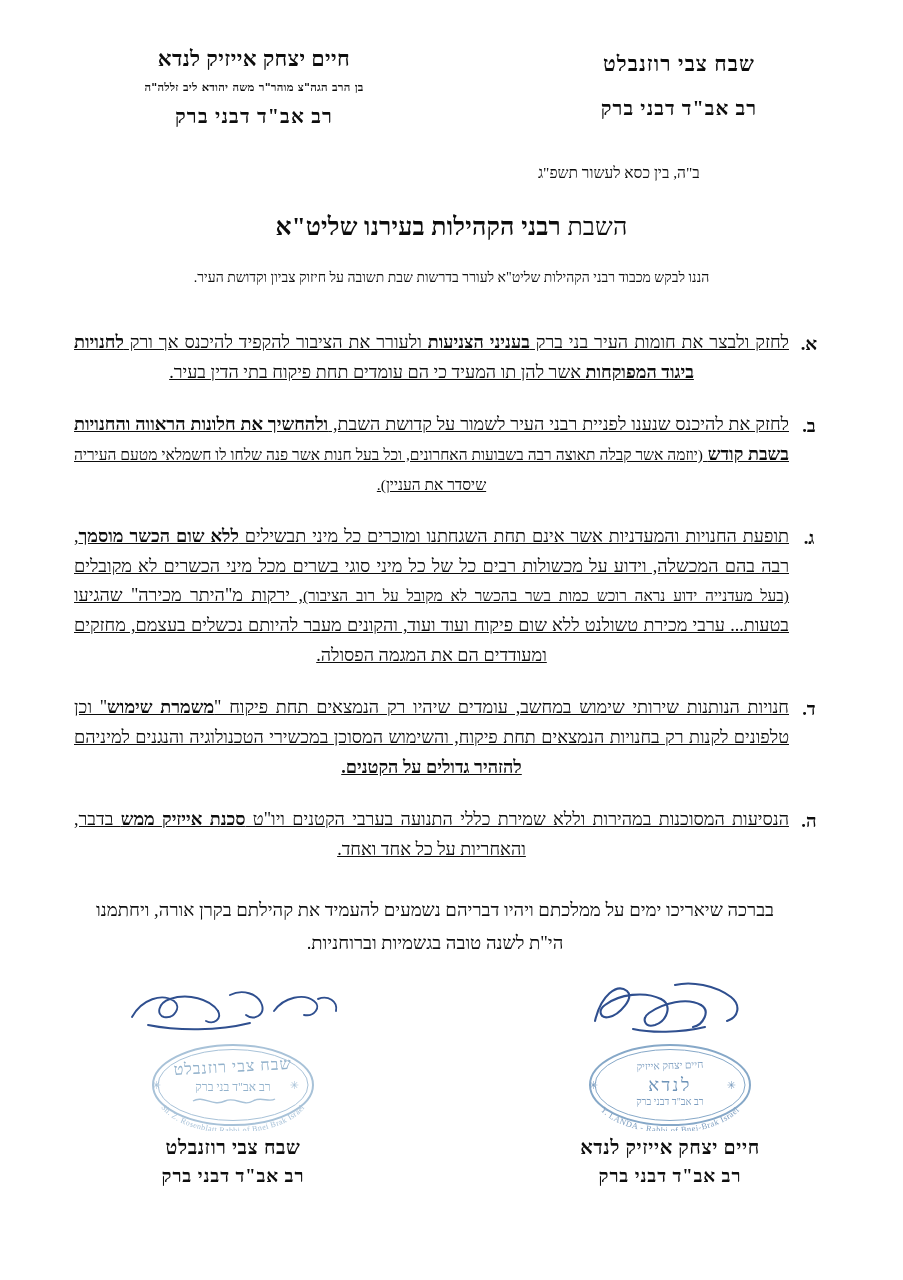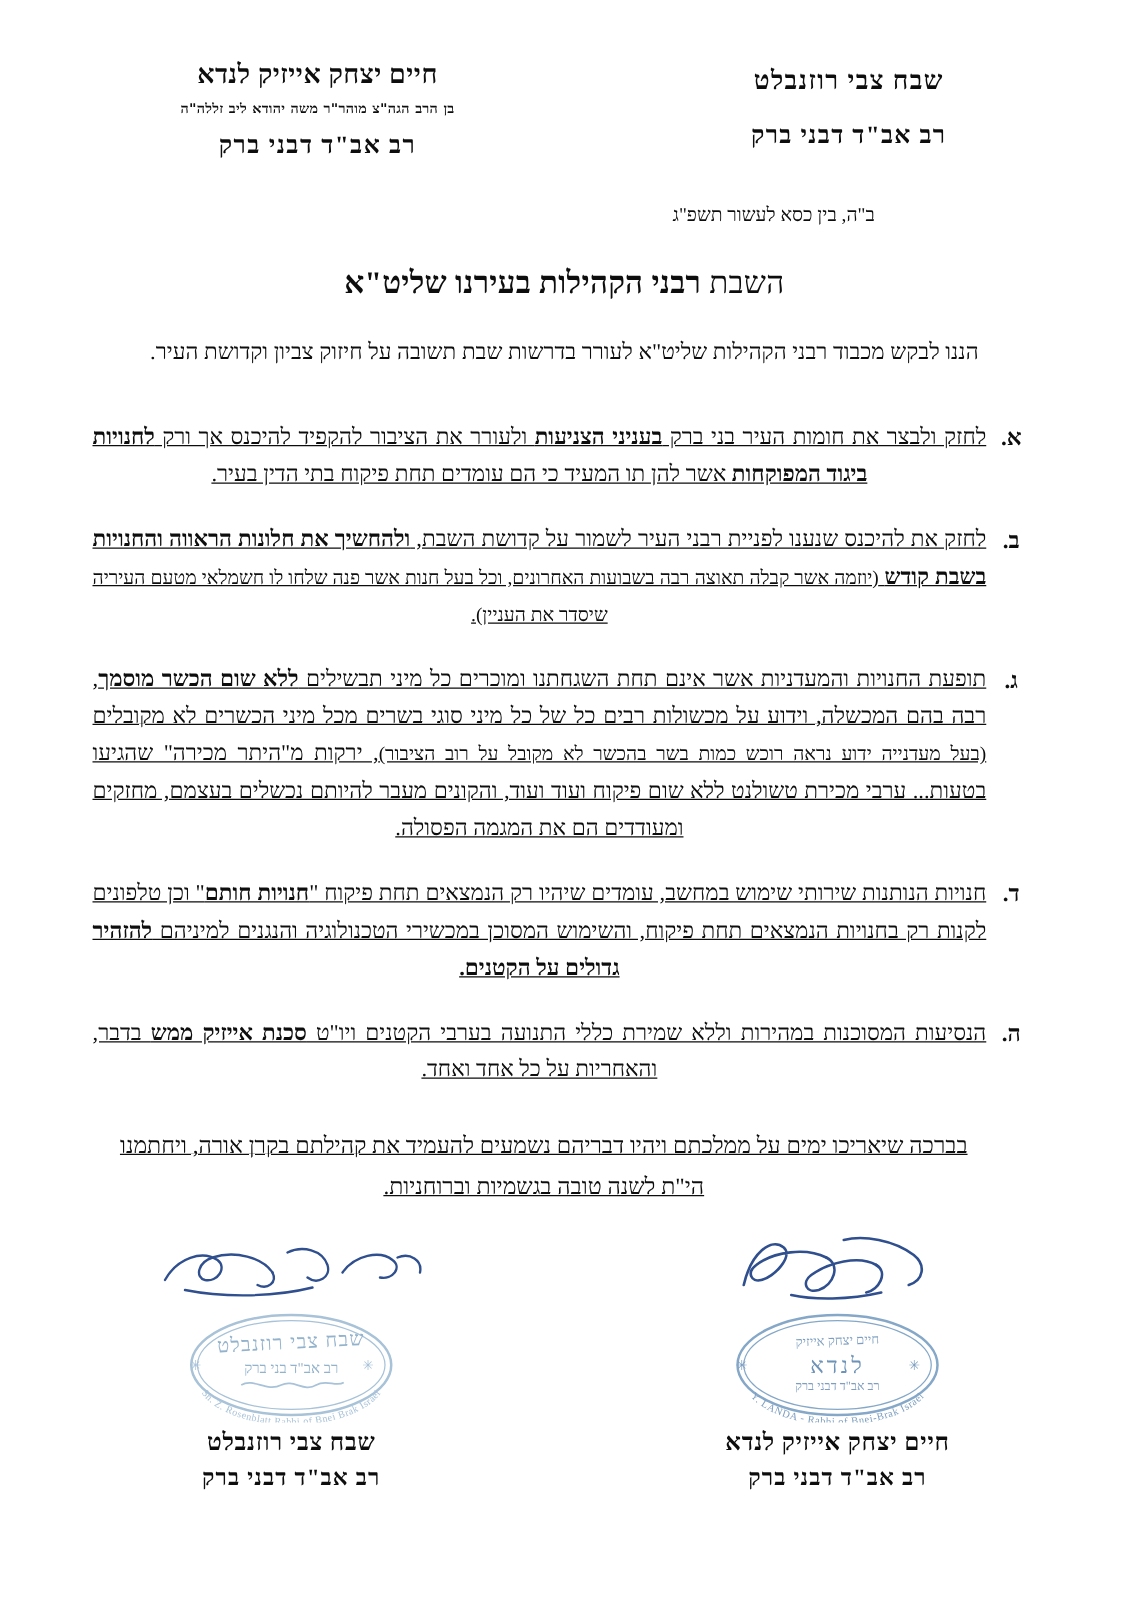--- a/index.html
+++ b/index.html
@@ -80,21 +80,21 @@
     text-align: center;
     font-size: 25px;
     margin-top: 31px;
     letter-spacing: 0.2px;
   }
   .doc-title .bold { font-weight: bold; }
 
   
   .intro {
     margin: 25px 96px 0 96px;
-    font-size: 18px;
+    font-size: 14px;
     line-height: 1.72;
     text-align: center;
   }
 
   
   .clauses {
     margin: 38px 74px 0 74px;
   }
   .clause {
     display: flex;
@@ -120,21 +120,20 @@
   }
   .clause-body b { font-weight: bold; }
   .clause-body .paren { font-size: 15.5px; }
 
   
   .closing {
     margin: 30px 112px 0 79px;
     font-size: 18.5px;
     line-height: 1.74;
     text-align: center;
-    text-decoration: underline;
   }
 
   
   .sig-area {
     position: relative;
     margin-top: 18px;
     height: 255px;
   }
   .sig-col {
     position: absolute;
@@ -201,21 +200,21 @@
       <div class="clause">
         <div class="clause-marker">ב.</div>
         <div class="clause-body"><span>לחזק את להיכנס שנענו לפניית רבני העיר לשמור על קדושת השבת, </span><b>ולהחשיך את חלונות הראווה והחנויות בשבת קודש</b><span> </span><span class="paren">(יוזמה אשר קבלה תאוצה רבה בשבועות האחרונים, וכל בעל חנות אשר פנה שלחו לו חשמלאי מטעם העיריה שיסדר את העניין).</span></div>
       </div>
       <div class="clause">
         <div class="clause-marker">ג.</div>
         <div class="clause-body"><span>תופעת החנויות והמעדניות אשר אינם תחת השגחתנו ומוכרים כל מיני תבשילים </span><b>ללא שום הכשר מוסמך</b><span>, רבה בהם המכשלה, וידוע על מכשולות רבים כל של כל מיני סוגי בשרים מכל מיני הכשרים לא מקובלים </span><span class="paren">(בעל מעדנייה ידוע נראה רוכש כמות בשר בהכשר לא מקובל על רוב הציבור)</span><span>, ירקות מ"היתר מכירה" שהגיעו בטעות... ערבי מכירת טשולנט ללא שום פיקוח ועוד ועוד, והקונים מעבר להיותם נכשלים בעצמם, מחזקים ומעודדים הם את המגמה הפסולה.</span></div>
       </div>
       <div class="clause">
         <div class="clause-marker">ד.</div>
-        <div class="clause-body"><span>חנויות הנותנות שירותי שימוש במחשב, עומדים שיהיו רק הנמצאים תחת פיקוח "</span><b>חנויות חותם</b><span>" וכן טלפונים לקנות רק בחנויות הנמצאים תחת פיקוח, והשימוש המסוכן במכשירי הטכנולוגיה והנגנים למיניהם </span><b>להזהיר גדולים על הקטנים.</b></div>
+        <div class="clause-body"><span>חנויות הנותנות שירותי שימוש במחשב, עומדים שיהיו רק הנמצאים תחת פיקוח "</span><b>משמרת שימוש</b><span>" וכן טלפונים לקנות רק בחנויות הנמצאים תחת פיקוח, והשימוש המסוכן במכשירי הטכנולוגיה והנגנים למיניהם </span><b>להזהיר גדולים על הקטנים.</b></div>
       </div>
       <div class="clause">
         <div class="clause-marker">ה.</div>
         <div class="clause-body"><span>הנסיעות המסוכנות במהירות וללא שמירת כללי התנועה בערבי הקטנים ויו"ט </span><b>סכנת אייזיק ממש</b><span> בדבר, והאחריות על כל אחד ואחד.</span></div>
       </div>
     </div>
 
   <div class="closing">בברכה שיאריכו ימים על ממלכתם ויהיו דבריהם נשמעים להעמיד את קהילתם בקרן אורה, ויחתמנו הי"ת לשנה טובה בגשמיות וברוחניות.</div>
 
   <div class="sig-area">

